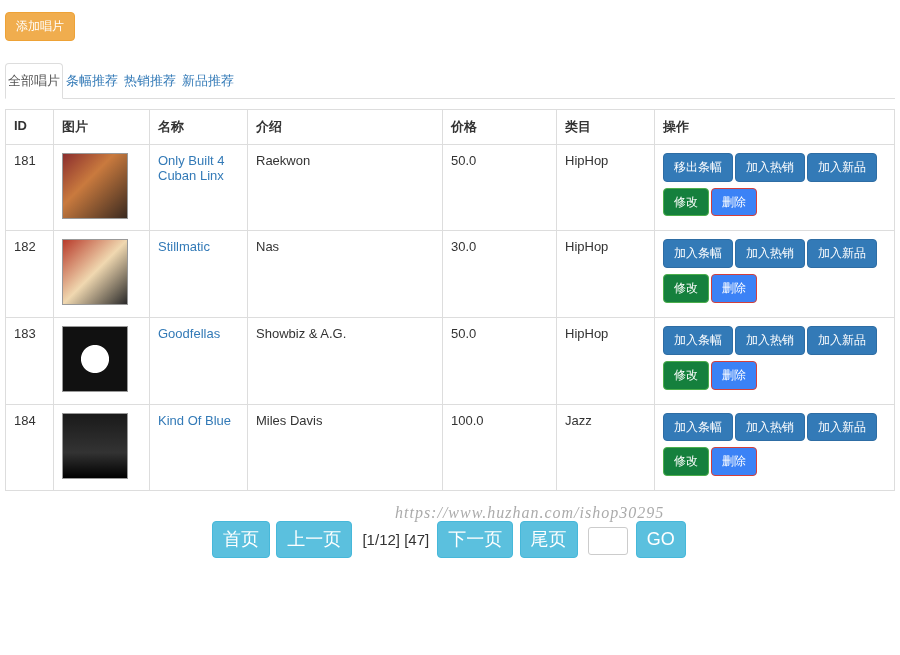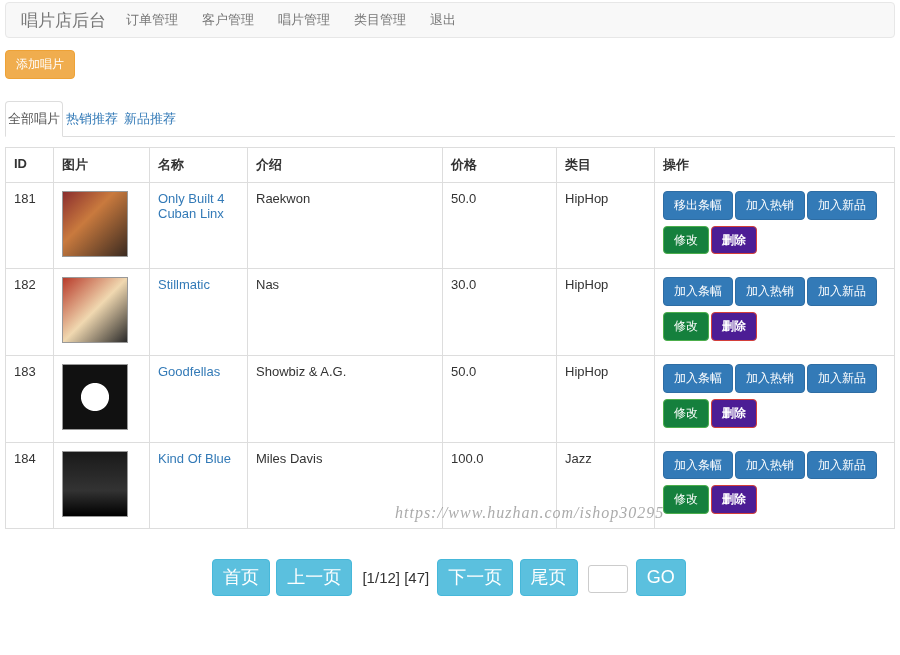--- a/index.html
+++ b/index.html
@@ -22,21 +22,21 @@
     td a.namelink { color: #337ab7; text-decoration: none; cursor: pointer; }
     
     .thumb { width: 66px; height: 66px; background: linear-gradient(135deg,#8b2e2e 0%,#c97a3e 40%,#3b2a20 100%); display: block; border: 1px solid #999; }
     .thumb.t2 { background: linear-gradient(135deg,#b83b2b 0%,#f0d8b0 50%,#2a2a2a 100%); }
     .thumb.t3 { background: radial-gradient(circle,#fff 30%,#111 32%); color:#fff; font-weight:bold; font-size:16px; display:flex; align-items:center; justify-content:center; }
     .thumb.t4 { background: linear-gradient(180deg,#1a1a1a 0%,#333 60%,#000 100%); }
     
     .btn { display: inline-block; padding: 5px 10px; font-size: 12px; border-radius: 4px; color: #fff; border: 1px solid transparent; cursor: pointer; margin: 0 2px 6px 0; line-height: 1.4; }
     .btn-primary { background: #337ab7; border-color: #2e6da4; }
     .btn-success { background: #15803d; border-color: #4cae4c; }
-    .btn-danger  { background: #4c1d95; border-color: #d43f3a; font-weight: bold; }
+    .btn-danger  { background: #3b82f6; border-color: #d43f3a; }
     .btn-warning { background: #f0ad4e; border-color: #eea236; }
     .btn-info    { background: #5bc0de; border-color: #46b8da; }
     
     .pagination { text-align: center; margin-top: 30px; font-size: 15px; }
     .pagination .pg-text { margin: 0 4px; color: #333; }
     .pagination .btn { font-size: 18px; padding: 5px 10px; }
     .pg-input { width: 40px; height: 28px; border: 1px solid #ccc; border-radius: 3px; padding: 2px 5px; vertical-align: middle; margin: 0 4px; }
     
     .watermark { position: absolute; top: 504px; left: 395px; font-family: Georgia, serif; font-size: 16px; color: rgba(100,100,100,0.55); font-style: italic; pointer-events: none; letter-spacing: 1px; }
     
@@ -45,35 +45,28 @@
     .col-name  { width: 98px; }
     .col-intro { width: 195px; }
     .col-price { width: 114px; }
     .col-cat   { width: 98px; }
   </style>
 </head>
 <body>
 
 <div class="container">
 
-  <div class="navbar">
-    <span class="navbar-brand">唱片店后台</span>
-    <a class="navbar-link">订单管理</a>
-    <a class="navbar-link">客户管理</a>
-    <a class="navbar-link">唱片管理</a>
-    <a class="navbar-link">类目管理</a>
-    <a class="navbar-link">退出</a>
-  </div>
 
   <div class="topbar">
     <button class="btn btn-warning">添加唱片</button>
   </div>
 
   <div class="tabs">
     <div class="tab active">全部唱片</div>
+    <div class="tab">条幅推荐</div>
     <div class="tab">热销推荐</div>
     <div class="tab">新品推荐</div>
   </div>
 
   <table>
     <thead>
       <tr>
         <th class="col-id">ID</th>
         <th class="col-img">图片</th>
         <th class="col-name">名称</th>

